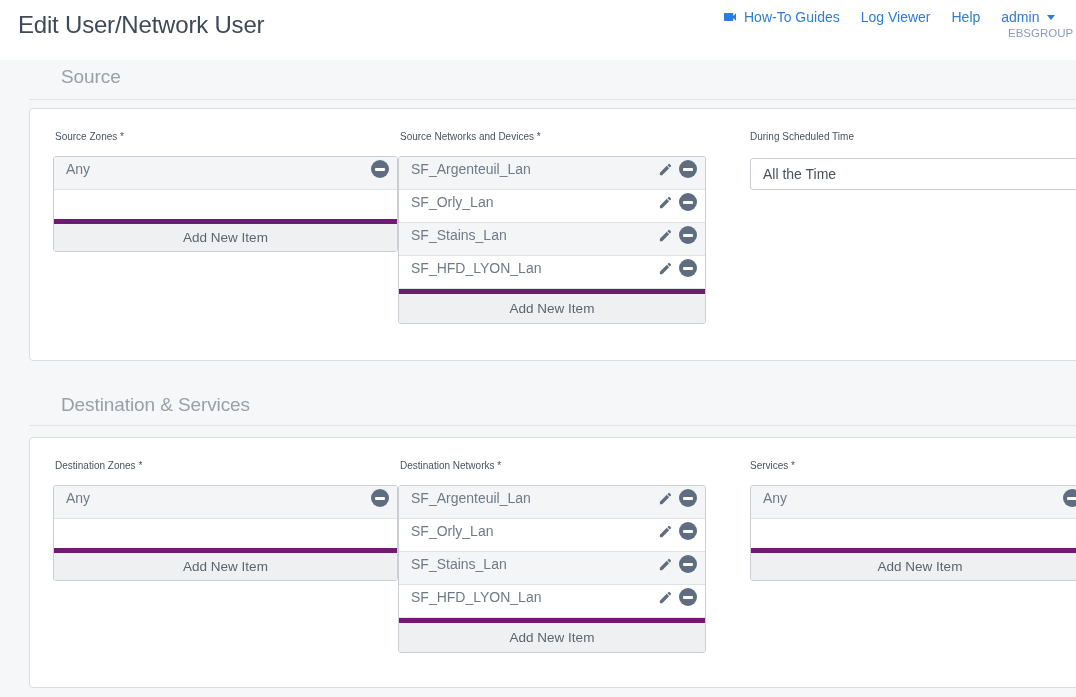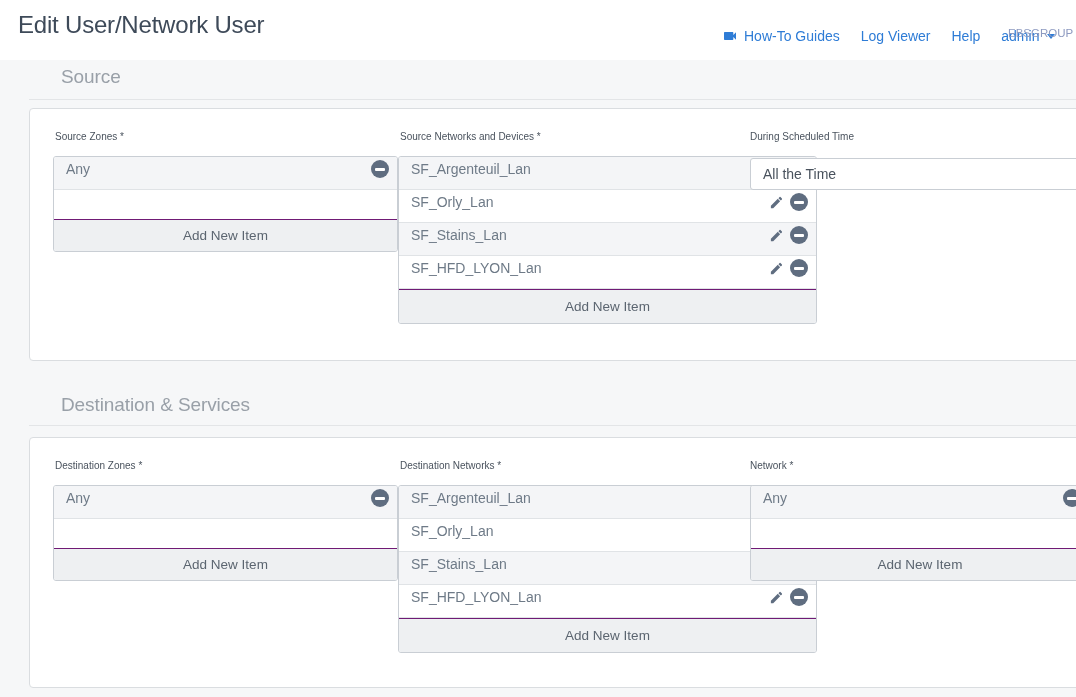--- a/index.html
+++ b/index.html
@@ -15,21 +15,21 @@
   .topbar { position:absolute; left:0; top:0; width:1076px; height:60px; background:#ffffff; }
   .page-title {
     position:absolute; left:18px; top:11px;
     font-size:24px; font-weight:400; color:#3e4a59; letter-spacing:-0.2px;
   }
   .topnav {
     position:absolute; left:722px; top:9px;
     display:flex; align-items:center; gap:21px;
     font-size:14px; color:#2e7cd6; white-space:nowrap;
   }
-  .topnav .navlink { display:flex; align-items:center; gap:6px; cursor:pointer;margin-top:19px; }
+  .topnav .navlink { display:flex; align-items:center; gap:6px; cursor:pointer; }
   .caret-down {
     width:0; height:0; border-left:4px solid transparent; border-right:4px solid transparent;
     border-top:5px solid #2e7cd6; display:inline-block; margin-left:2px;
   }
   .account-name {
     position:absolute; left:1008px; top:27px;
     font-size:11.5px; color:#8d9ac0; white-space:nowrap;
   }
 
   
@@ -57,21 +57,21 @@
     height:33px; display:flex; align-items:center;
     padding:0 8px 8px 12px;
     border-bottom:1px solid #e0e3e6;
     font-size:14px; color:#6e7a87; white-space:nowrap;
   }
   .row.alt { background:#f4f5f7; }
   .row:last-of-type { border-bottom:none; }
   .spacer { height:29px; background:#fff; }
   .add-btn {
     height:32px; display:flex; align-items:center; justify-content:center;
-    background:#eef0f2; border-top:1px solid #701a75;
+    background:#eef0f2; border-top:5px solid #701a75;
     font-size:13.5px; color:#5b6570; cursor:pointer;
   }
   .add-btn.tall { height:34px; }
 
   .row-icons { margin-left:auto; display:flex; align-items:center; gap:6px; }
   .minus-btn {
     width:18px; height:18px; border-radius:50%; background:#5f6d80;
     position:relative; flex:0 0 auto; cursor:pointer;
   }
   .minus-btn::after {
@@ -82,21 +82,21 @@
 
   .select-box {
     position:absolute; top:49px; height:32px;
     border:1px solid #c9ced4; border-radius:3px; background:#fff;
     display:flex; align-items:center; padding-left:12px;
     font-size:14px; color:#49525d; cursor:pointer;
   }
 
   
   .col1 { left:25px; }  .col1-box { left:23px; width:345px; }
-  .col2 { left:370px; } .col2-box { left:368px; width:419px; }
+  .col2 { left:370px; } .col2-box { left:368px; width:308px; }
   .col3 { left:720px; } .col3-box { left:720px; width:340px; }
 </style>
 </head>
 <body>
 
 <div class="topbar">
   <div class="page-title">Edit User/Network User</div>
 
   <div class="topnav">
     <span class="navlink">
@@ -195,21 +195,21 @@
   </div>
 </div>
 
 <div class="section-heading" style="top:394px;">Destination &amp; Services</div>
 <div class="heading-rule" style="top:425px;"></div>
 
 <div class="card" style="top:437px; height:251px;">
 
   <div class="field-label col1">Destination Zones *</div>
   <div class="field-label col2">Destination Networks *</div>
-  <div class="field-label col3">Network *</div>
+  <div class="field-label col3">Services *</div>
 
   <div class="listbox col1-box">
     <div class="row alt">
       <span>Any</span>
       <span class="row-icons">
           <span class="minus-btn"></span>
         </span>
     </div>
     <div class="spacer"></div>
     <div class="add-btn">Add New Item</div>

